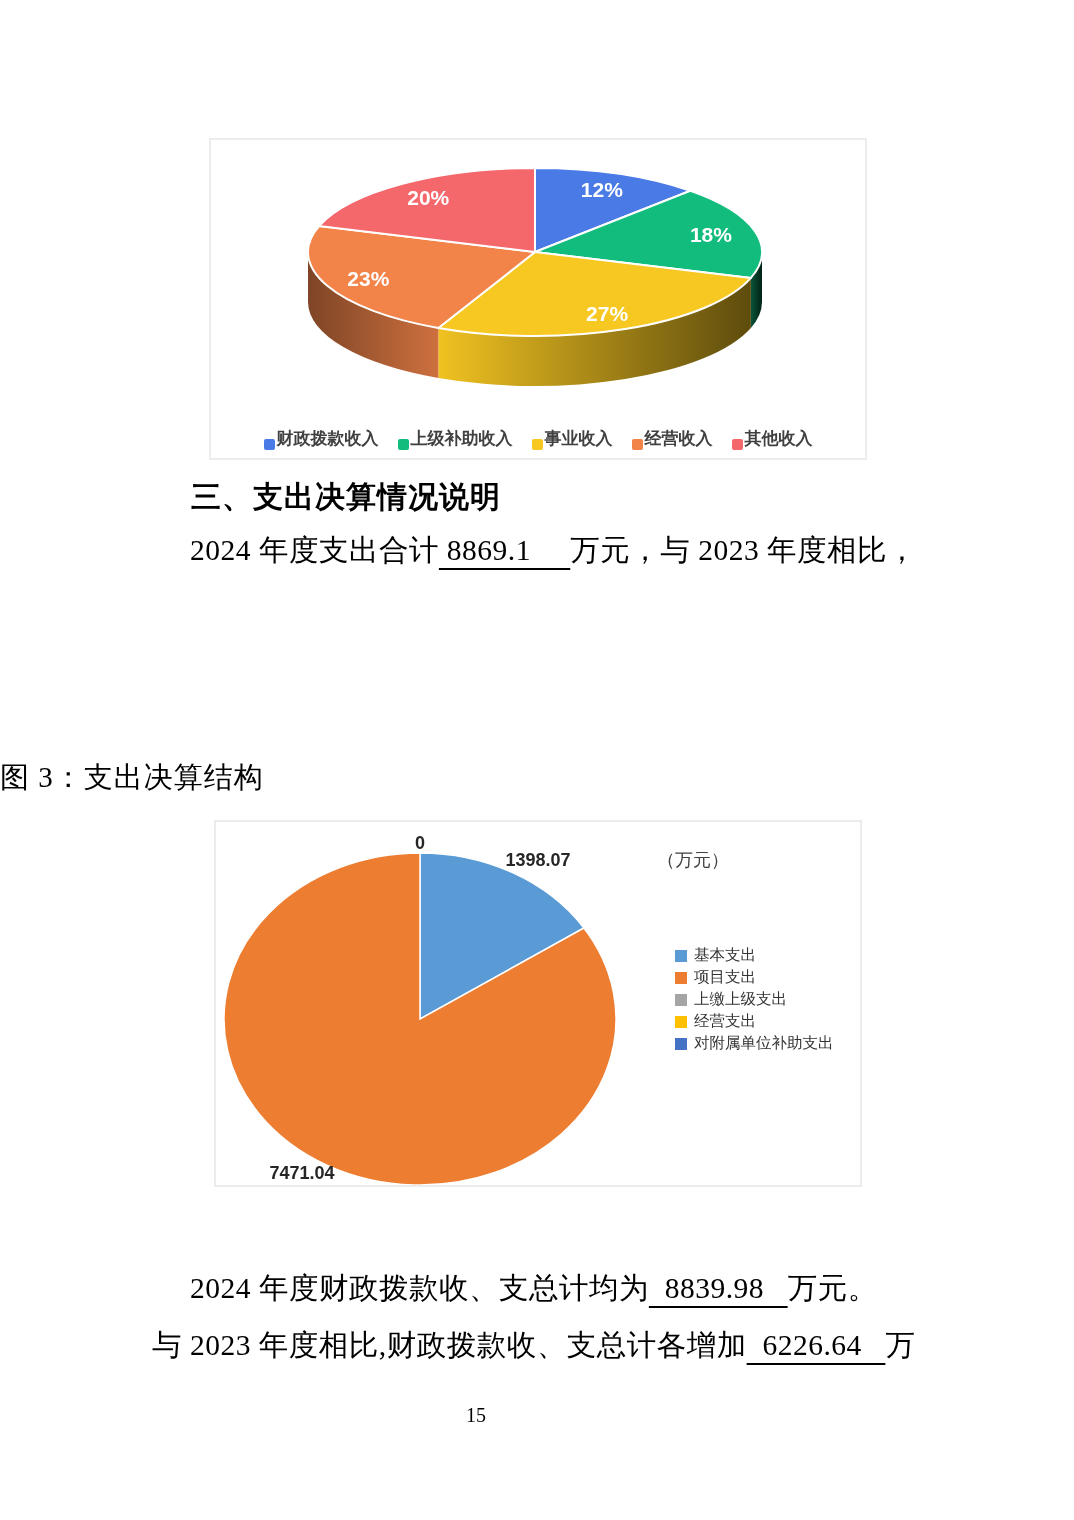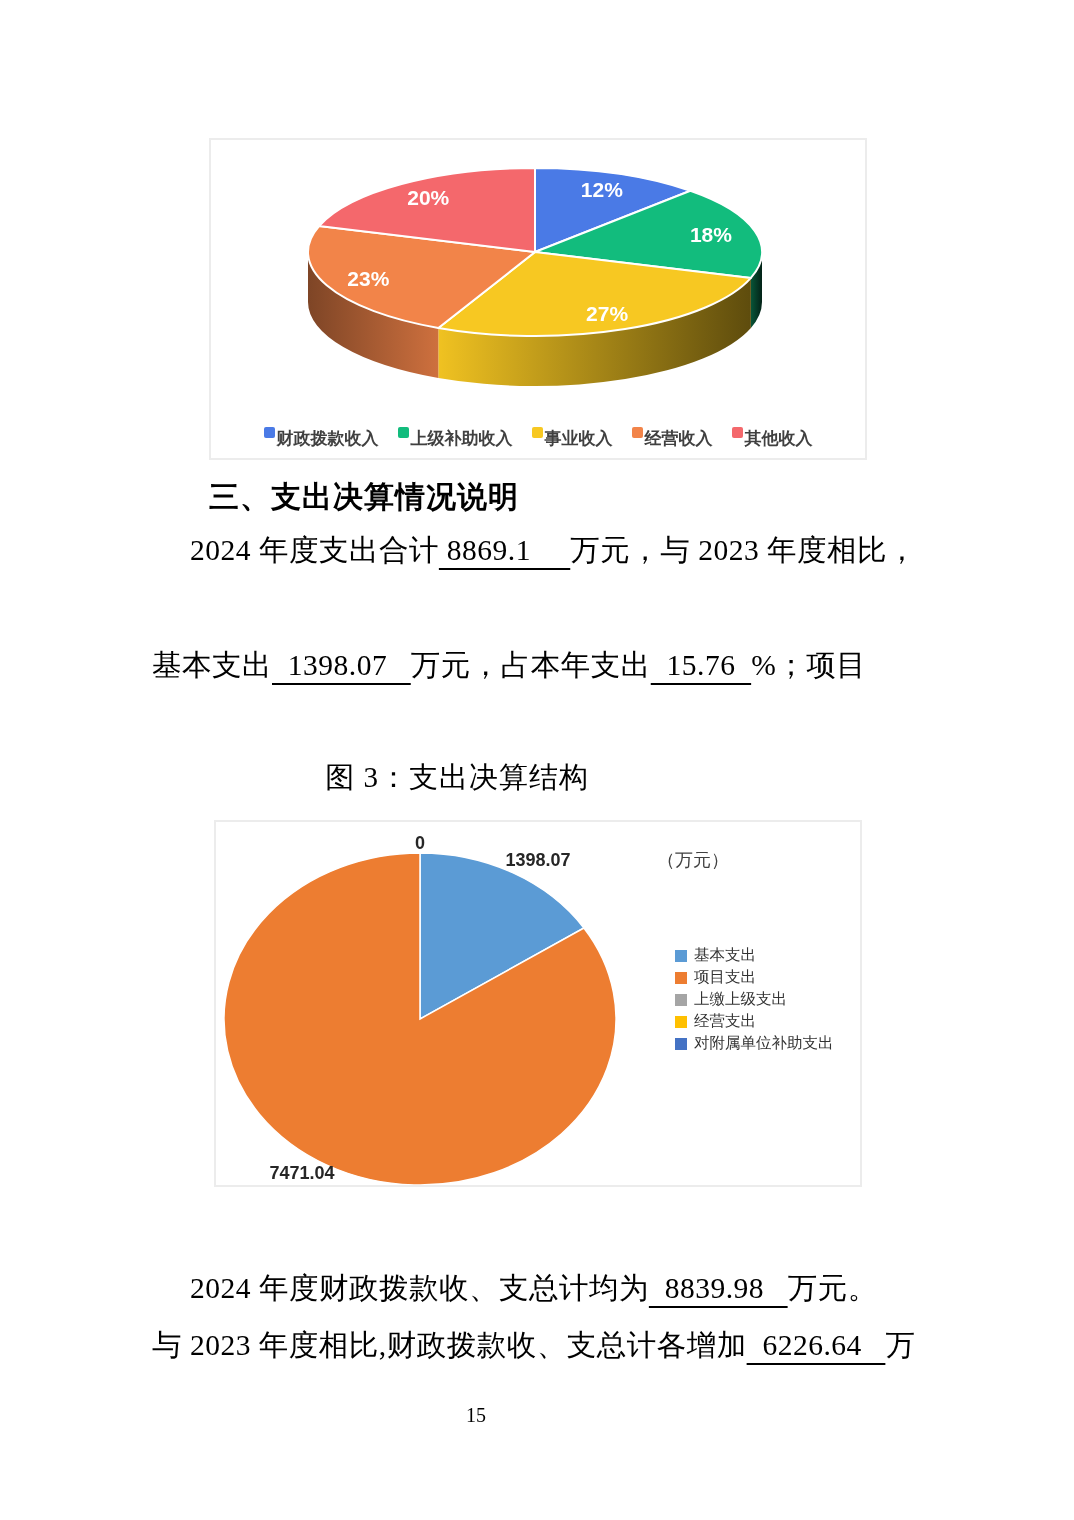--- a/index.html
+++ b/index.html
@@ -2,33 +2,33 @@
 <html><head>
 <meta charset="utf-8">
 <style>
   html,body{margin:0;padding:0;background:#ffffff;}
   .page{position:relative;width:1074px;height:1520px;background:#fff;overflow:hidden;
         font-family:"Liberation Serif","DejaVu Serif",serif;color:#000;}
   .chart-frame{position:absolute;background:#fff;border:2px solid #ececec;box-sizing:border-box;}
   #chart1-frame{left:209px;top:138px;width:658px;height:322px;}
   #chart2-frame{left:214px;top:820px;width:648px;height:367px;}
   .chart-svg{position:absolute;left:0;top:0;}
-  .heading{position:absolute;left:209px;font-family:Liberation Mono, monospace;
+  .heading{position:absolute;left:191px;font-family:Liberation Mono, monospace;
            font-weight:bold;font-size:30px;letter-spacing:1px;white-space:pre;}
   #heading-sec3{top:477px;}
   #heading-sec4{top:1212px;}
   .bodyline{position:absolute;left:152px;width:790px;font-size:29.5px;white-space:pre;letter-spacing:.5px;}
   .indent{padding-left:38px;}
   .uline{text-decoration:underline;text-underline-offset:8px;text-decoration-thickness:1.5px;}
-  .caption{position:absolute;left:0;top:758px;width:914px;text-align:center;font-size:29px;letter-spacing:1px;}
+  .caption{position:absolute;left:0;top:758px;width:914px;text-align:left;font-size:29px;letter-spacing:1px;}
   .pagenum{position:absolute;left:0;top:1404px;width:952px;text-align:center;font-size:20px;}
   
   #legend1{position:absolute;left:0;right:0;bottom:8px;display:flex;justify-content:center;gap:19px;
            font-family:"Liberation Sans","DejaVu Sans",sans-serif;font-size:17px;font-weight:600;color:#404040;}
-  .lg1-item{display:flex;align-items:flex-start;gap:2px;}
+  .lg1-item{display:flex;align-items:flex-end;gap:2px;}
   .sw1{width:11px;height:11px;border-radius:2px;flex:0 0 auto;}
   
   #legend2{position:absolute;left:459px;top:126px;display:flex;flex-direction:column;gap:7px;
            font-size:15.5px;color:#333;}
   .lg2-item{display:flex;align-items:center;gap:7px;height:15px;}
   .sw2{width:12px;height:12px;flex:0 0 auto;}
 </style>
 </head>
 <body>
 
@@ -83,21 +83,20 @@
         </span>
         <span class="lg1-item">
           <span class="sw1" style="background: rgb(244, 104, 108);"></span>
           <span>其他收入</span>
         </span>
       </div>
   </div>
 
   <div class="heading" id="heading-sec3">三、支出决算情况说明</div>
   <div class="bodyline indent" style="top:531px"><span>2024 年度支出合计</span><span class="uline"> 8869.1     </span><span>万元，与 2023 年度相比，</span></div>
-  <div class="bodyline" style="top:646px"><span>基本支出</span><span class="uline">  1398.07   </span><span>万元，占本年支出</span><span class="uline">  15.76  </span><span>%；项目</span></div>
 
   <div class="caption">图 3：支出决算结构</div>
 
   <div class="chart-frame" id="chart2-frame">
     <svg id="pie2d" class="chart-svg" width="644" height="363" viewBox="0 0 644 363">
         <path d="M 204 197 L 204 31 A 196 166 0 0 1 367.9085352034677 105.97873645360077 Z" fill="#5B9BD5" stroke="#ffffff" stroke-width="1.5"></path>
         <path d="M 204 197 L 367.9085352034677 105.97873645360077 A 196 166 0 1 1 203.99999999999994 31 Z" fill="#ED7D31" stroke="#ffffff" stroke-width="1.5"></path>
         <text x="322" y="44" text-anchor="middle" fill="#262626" font-family="&quot;Liberation Sans&quot;,&quot;DejaVu Sans&quot;,sans-serif" font-size="18" font-weight="bold">1398.07</text>
         <text x="86" y="357" text-anchor="middle" fill="#262626" font-family="&quot;Liberation Sans&quot;,&quot;DejaVu Sans&quot;,sans-serif" font-size="18" font-weight="bold">7471.04</text>
         <text x="204" y="27" text-anchor="middle" fill="#262626" font-family="&quot;Liberation Sans&quot;,&quot;DejaVu Sans&quot;,sans-serif" font-size="18" font-weight="bold">0</text>

